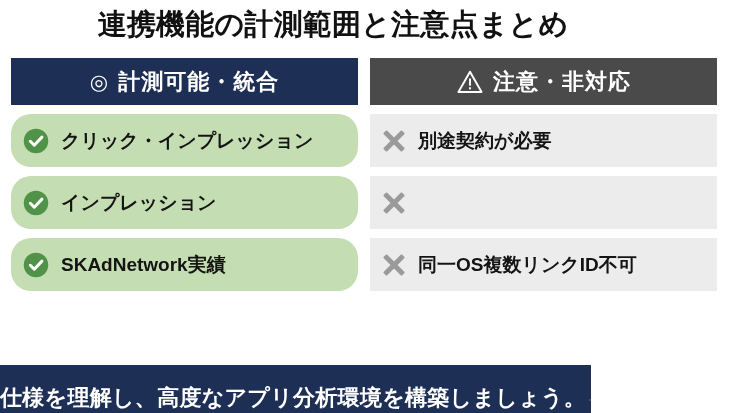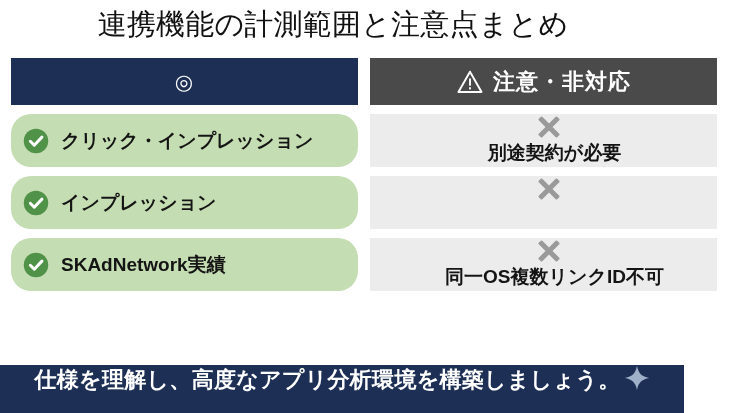--- a/index.html
+++ b/index.html
@@ -17,21 +17,21 @@
   }
 
   
   .title {
     position: absolute;
     left: 0;
     top: 4px;
     width: 666px;
     text-align: center;
     font-size: 29px;
-    font-weight: normal;
+    font-weight: bold;
     color: #111111;
     letter-spacing: 0.2px;
     line-height: 40px;
     white-space: nowrap;
   }
 
   
   .columns {
     position: absolute;
     left: 11px;
@@ -76,21 +76,21 @@
     display: flex;
     align-items: center;
     padding-left: 11px;
     box-sizing: border-box;
     font-size: 19px;
     font-weight: bold;
     color: #141414;
     white-space: nowrap;
   }
   .row.ok   { background: #c5ddb2; border-radius: 20px; }
-  .row.warn { background: #ececec; flex-direction: column; }
+  .row.warn { background: #ececec; }
   .row-label { margin-left: 11px; }
 
   
   .icon {
     flex: 0 0 auto;
     width: 28px;
     height: 28px;
     display: block;
   }
   .icon-x {
@@ -110,25 +110,25 @@
     border-radius: 1px;
   }
   .icon-x::before { transform: translate(-50%,-50%) rotate(45deg); }
   .icon-x::after  { transform: translate(-50%,-50%) rotate(-45deg); }
 
   
   .footer {
     position: absolute;
     left: 0;
     top: 365px;
-    width: 684px;
+    width: 591px;
     height: 48px;
     background: #1d2f55;
     display: flex;
-    align-items: flex-start;
+    align-items: flex-end;
     justify-content: center;
     gap: 3px;
   }
   .footer-text {
     color: #ffffff;
     font-size: 22px;
     font-weight: bold;
     letter-spacing: 0.3px;
     white-space: nowrap;
   }
@@ -137,20 +137,21 @@
 </head>
 <body>
 
 <div class="title">連携機能の計測範囲と注意点まとめ</div>
 
 <div class="columns">
 
   <div class="column">
     <div class="col-header ok">
       <span class="hdr-glyph">◎</span>
+      <span>計測可能・統合</span>
     </div>
 
     <div class="row ok">
       <svg class="icon" viewBox="0 0 32 32">
         <circle cx="16" cy="16" r="14" fill="#4f9248"></circle>
         <path d="M9.5 16.3 L14 20.8 L22.8 11.6" fill="none" stroke="#ffffff" stroke-width="3.4" stroke-linecap="round" stroke-linejoin="round"></path>
       </svg>
       <span class="row-label">クリック・インプレッション</span>
     </div>
 

